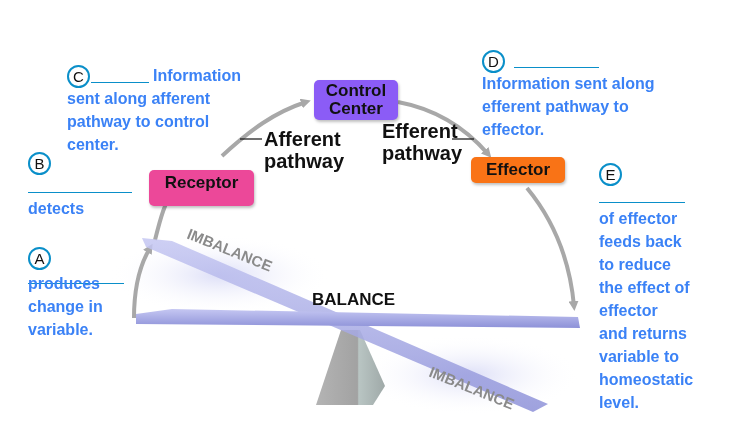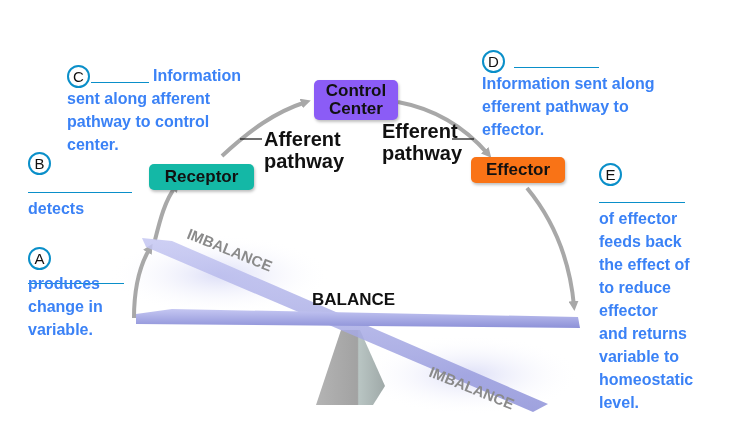--- a/index.html
+++ b/index.html
@@ -91,34 +91,34 @@
   <div>Information sent along</div>
   <div>efferent pathway to</div>
   <div>effector.</div>
 </div>
 
 <span class="circ" style="left:599px;top:163px;">E</span>
 <span class="blank" style="left:599px;top:202px;width:86px;"></span>
 <div class="blue" style="left:599px;top:207px;">
   <div>of effector</div>
   <div>feeds back</div>
+  <div>to reduce</div>
   <div>the effect of</div>
-  <div>to reduce</div>
   <div>effector</div>
   <div>and returns</div>
   <div>variable to</div>
   <div>homeostatic</div>
   <div>level.</div>
 </div>
 
 <div class="box" style="left:314px;top:80px;width:84px;height:40px;background:#8b5cf6;line-height:18px;padding-top:2px;box-sizing:border-box;">
   <div>Control</div>
   <div>Center</div>
 </div>
-<div class="box" style="left:149px;top:164px;width:105px;height:26px;line-height:26px;background:#14b8a6;">Receptor</div>
+<div class="box" style="left:149px;top:170px;width:105px;height:36px;line-height:26px;background:#ec4899;">Receptor</div>
 <div class="box" style="left:471px;top:157px;width:94px;height:26px;line-height:26px;background:#f97316;">Effector</div>
 
 <div class="plain" style="left:264px;top:128px;">
   <div>Afferent</div>
   <div>pathway</div>
 </div>
 <div class="plain" style="left:382px;top:120px;">
   <div>Efferent</div>
   <div>pathway</div>
 </div>

